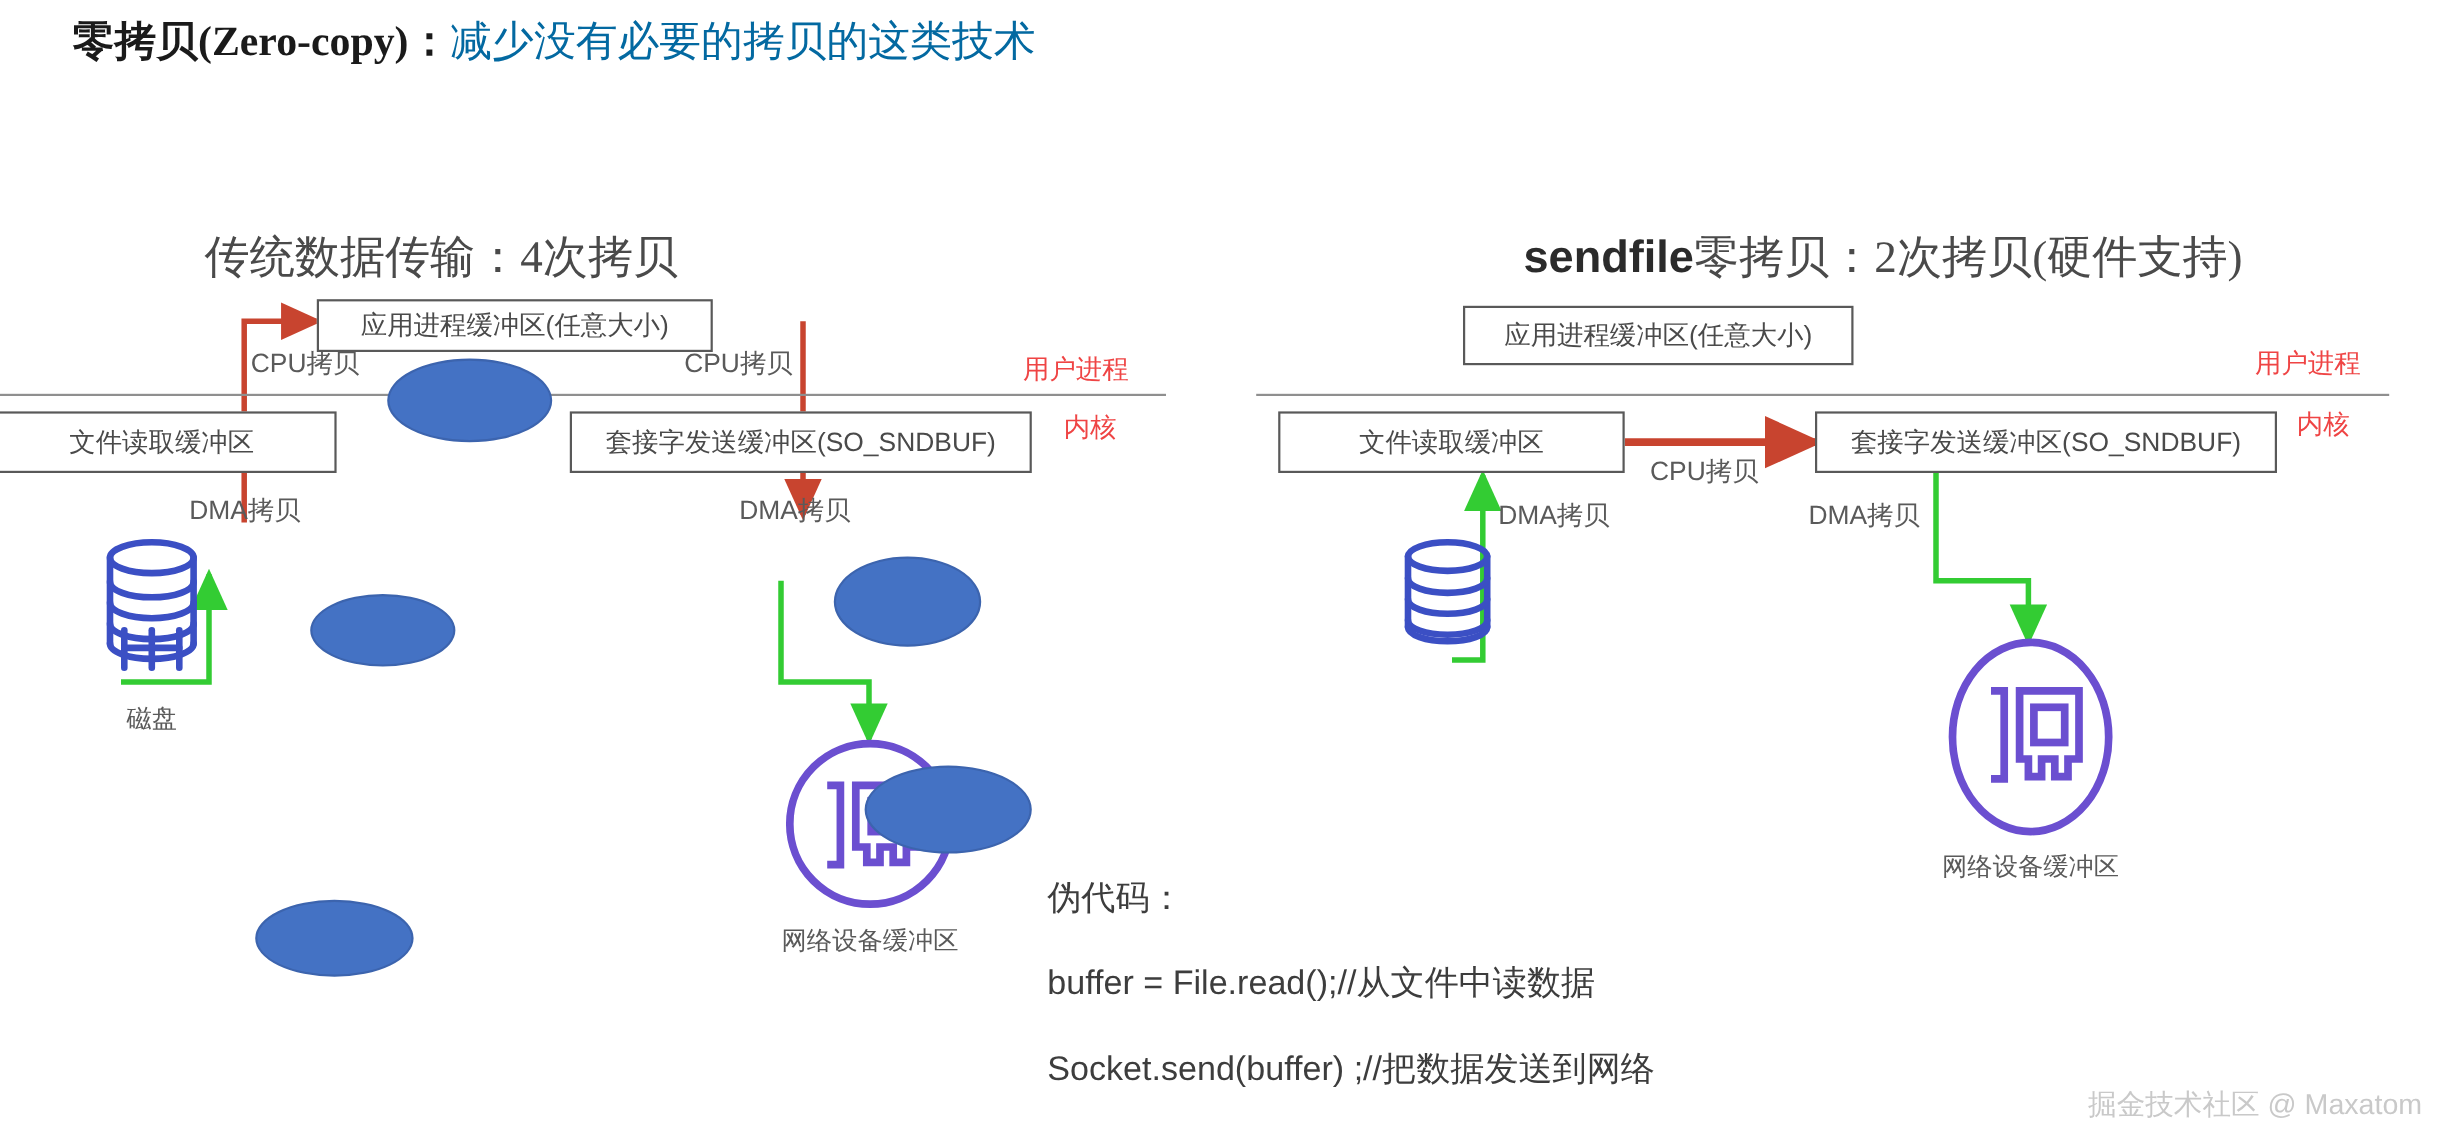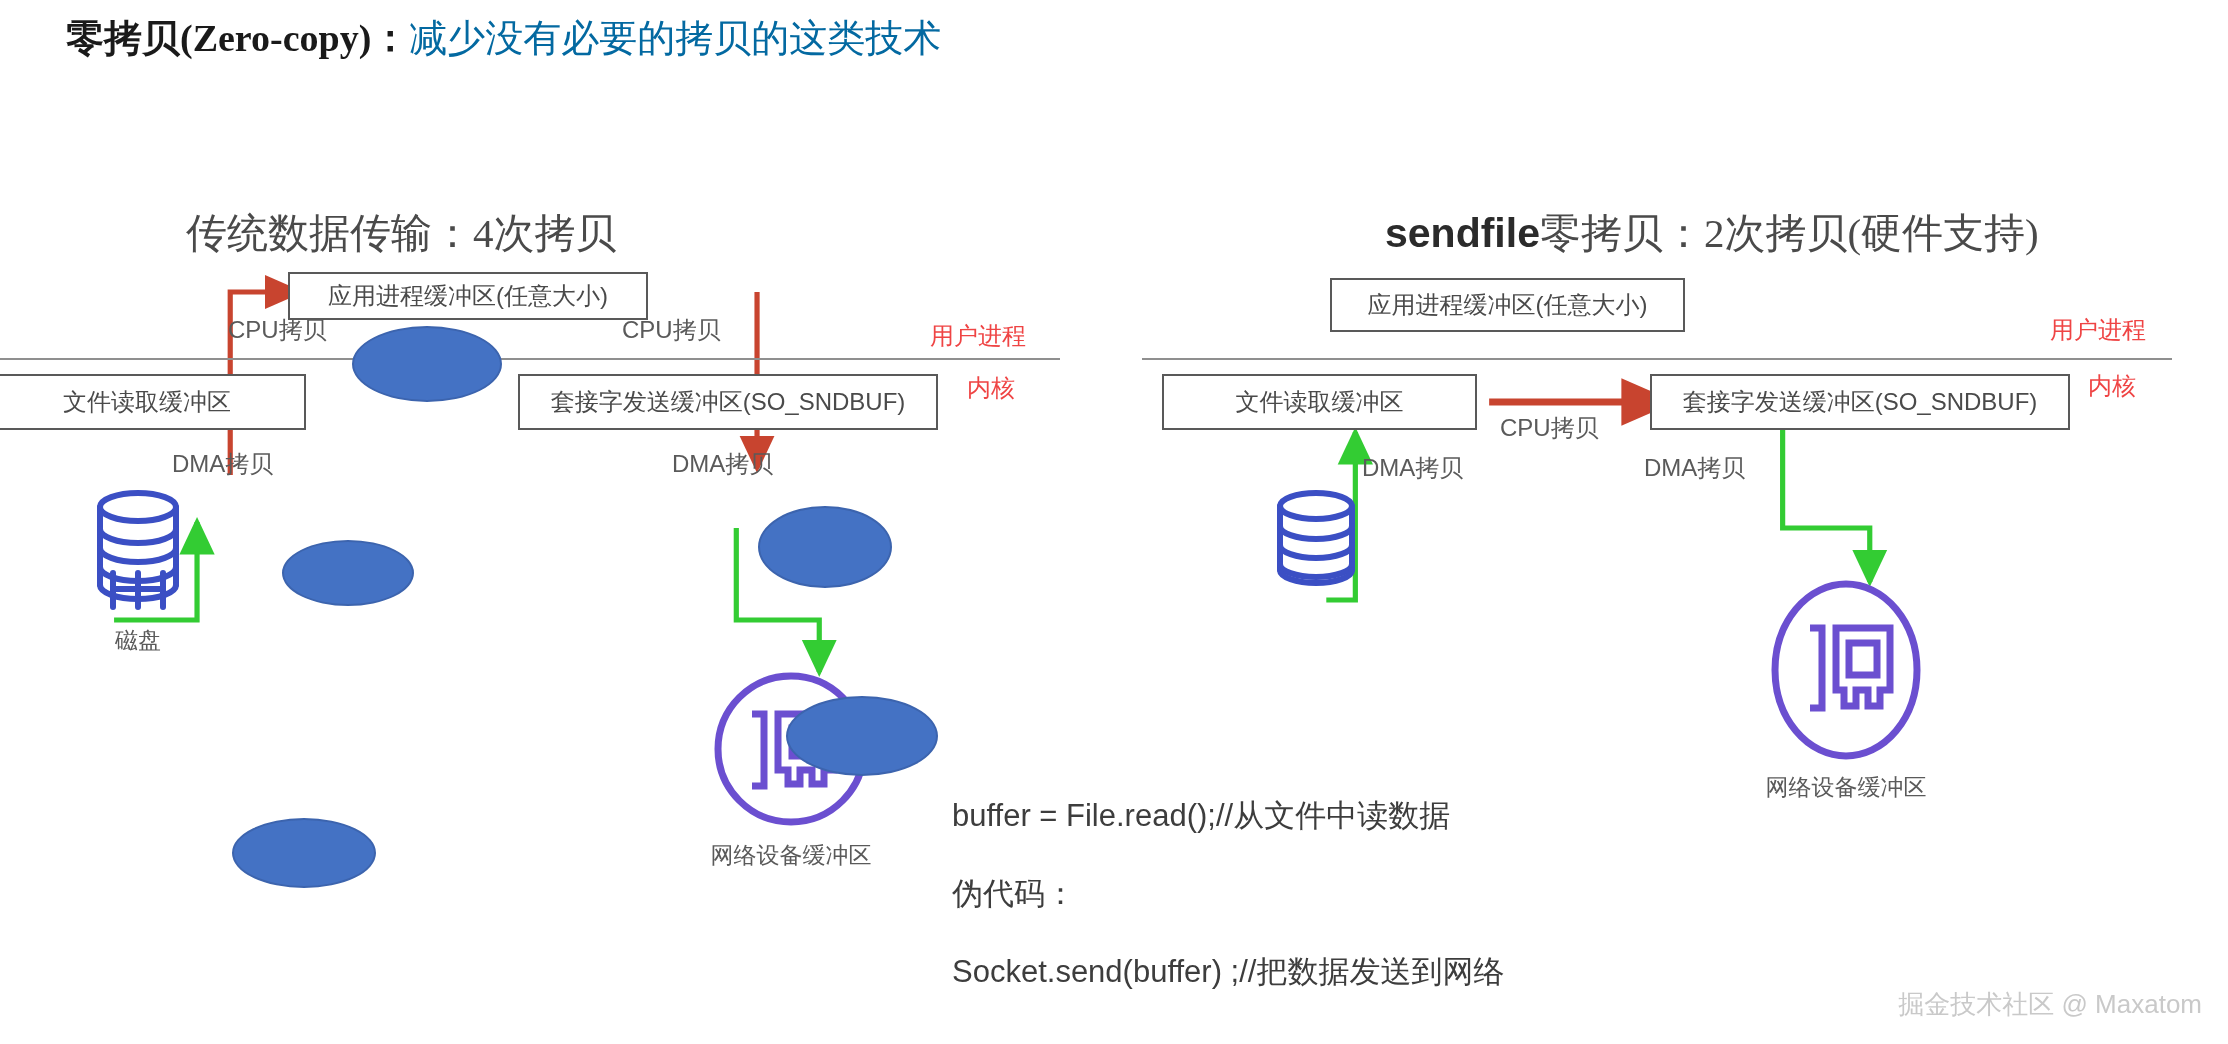--- a/index.html
+++ b/index.html
@@ -49,21 +49,21 @@
     line-height: 50px;
   }
   #heading-left { left: 186px; top: 208px; }
   #heading-right { left: 1385px; top: 208px; }
   #heading-right .hl-strong {
     font-family: "Liberation Sans", "DejaVu Sans", sans-serif;
     font-weight: bold;
     color: #2b2b2b;
   }
   
-  .pane { position: absolute; padding-left: 40px; }
+  .pane { position: absolute; }
   #pane-left  { left: 0px;    top: 300px; width: 1080px; height: 620px; }
   #pane-right { left: 1150px; top: 300px; width: 1078px; height: 620px; }
 
   
   .dbox {
     position: absolute;
     box-sizing: border-box;
     border: 2px solid #595959;
     background: #ffffff;
     display: flex;
@@ -208,21 +208,21 @@
         <path d="M12,44 a38,14 0 0 0 76,0"></path>
         <path d="M12,63 a38,14 0 0 0 76,0"></path>
         <path d="M12,82 a38,14 0 0 0 76,0"></path>
         <path d="M12,100 a38,14 0 0 0 76,0"></path>
         <path d="M25,88 L25,122"></path>
         <path d="M50,88 L50,122"></path>
         <path d="M75,88 L75,122"></path>
         <path d="M25,104 L75,104"></path>
       </g>
     </svg>
-    <div class="icon-caption" style="left:88px; top:325px; width:100px;">磁盘</div>
+    <div class="icon-caption" style="left:88px; top:338px; width:100px;">磁盘</div>
 
     <svg style="position:absolute; left:712px; top:370px; width:158px; height:158px;" viewBox="0 0 158 158">
       <circle cx="79" cy="79" r="73" fill="none" stroke="#6B4FD0" stroke-width="7"></circle>
       <g fill="none" stroke="#6B4FD0" stroke-width="7" stroke-linejoin="miter">
         <path d="M40,44 L52,44 L52,116 L40,116"></path>
         <path d="M66,44 L122,44 L122,100 L112,100 L112,114 L100,114 L100,100 L88,100 L88,114 L76,114 L76,100 L66,100 Z"></path>
         <rect x="80" y="58" width="28" height="28"></rect>
       </g>
     </svg>
     <div class="icon-caption" style="left:692px; top:540px; width:198px;">网络设备缓冲区</div>
@@ -293,20 +293,20 @@
 
   </div>
 
   <div class="blob" style="left:352px; top:326px; width:146px; height:72px;"></div>
   <div class="blob" style="left:282px; top:540px; width:128px; height:62px;"></div>
   <div class="blob" style="left:758px; top:506px; width:130px; height:78px;"></div>
   <div class="blob" style="left:786px; top:696px; width:148px; height:76px;"></div>
   <div class="blob" style="left:232px; top:818px; width:140px; height:66px;"></div>
 
   <div id="pseudo">
+    <div class="pc-line pc-title">伪代码：</div>
     <div class="pc-line pc-code">buffer = File.read();//从文件中读数据</div>
-    <div class="pc-line pc-title">伪代码：</div>
     <div class="pc-line pc-code">Socket.send(buffer) ;//把数据发送到网络</div>
   </div>
 
   <div id="watermark">掘金技术社区 @ Maxatom</div>
 
 </div>
 
 </body></html>

